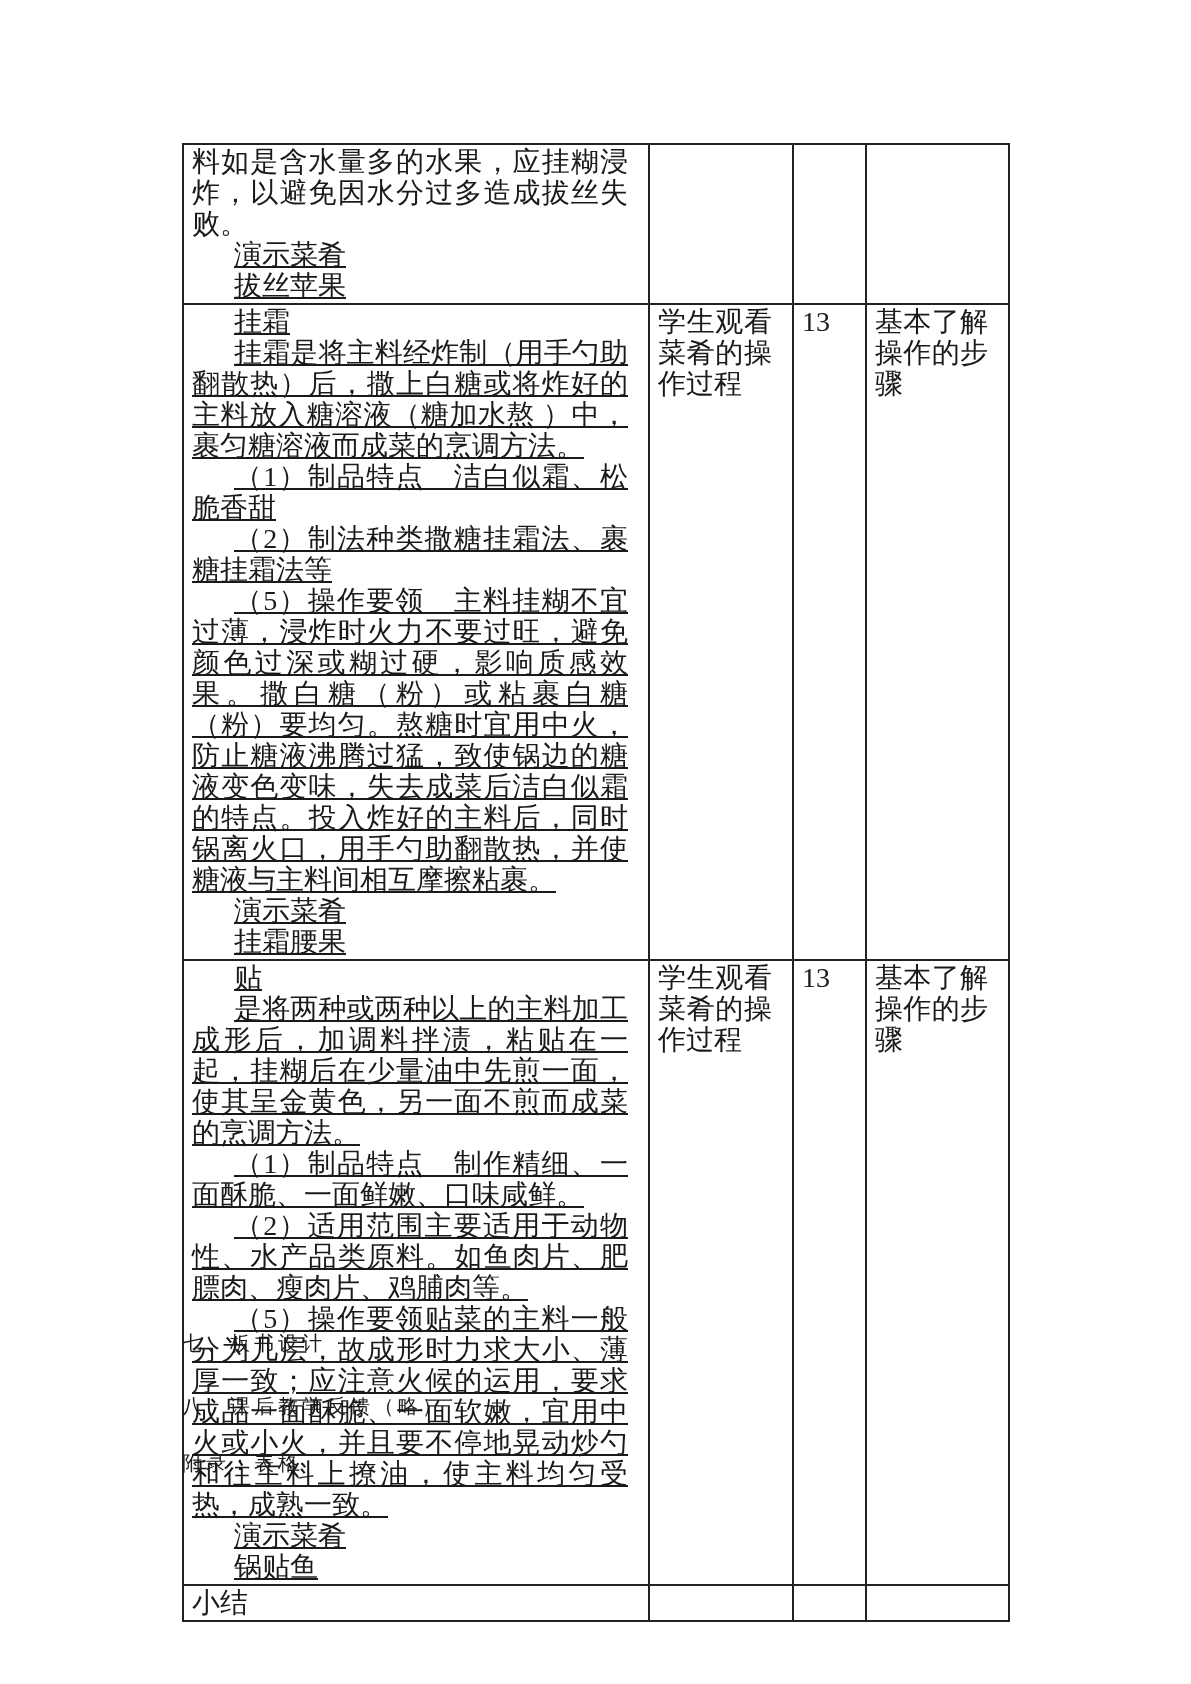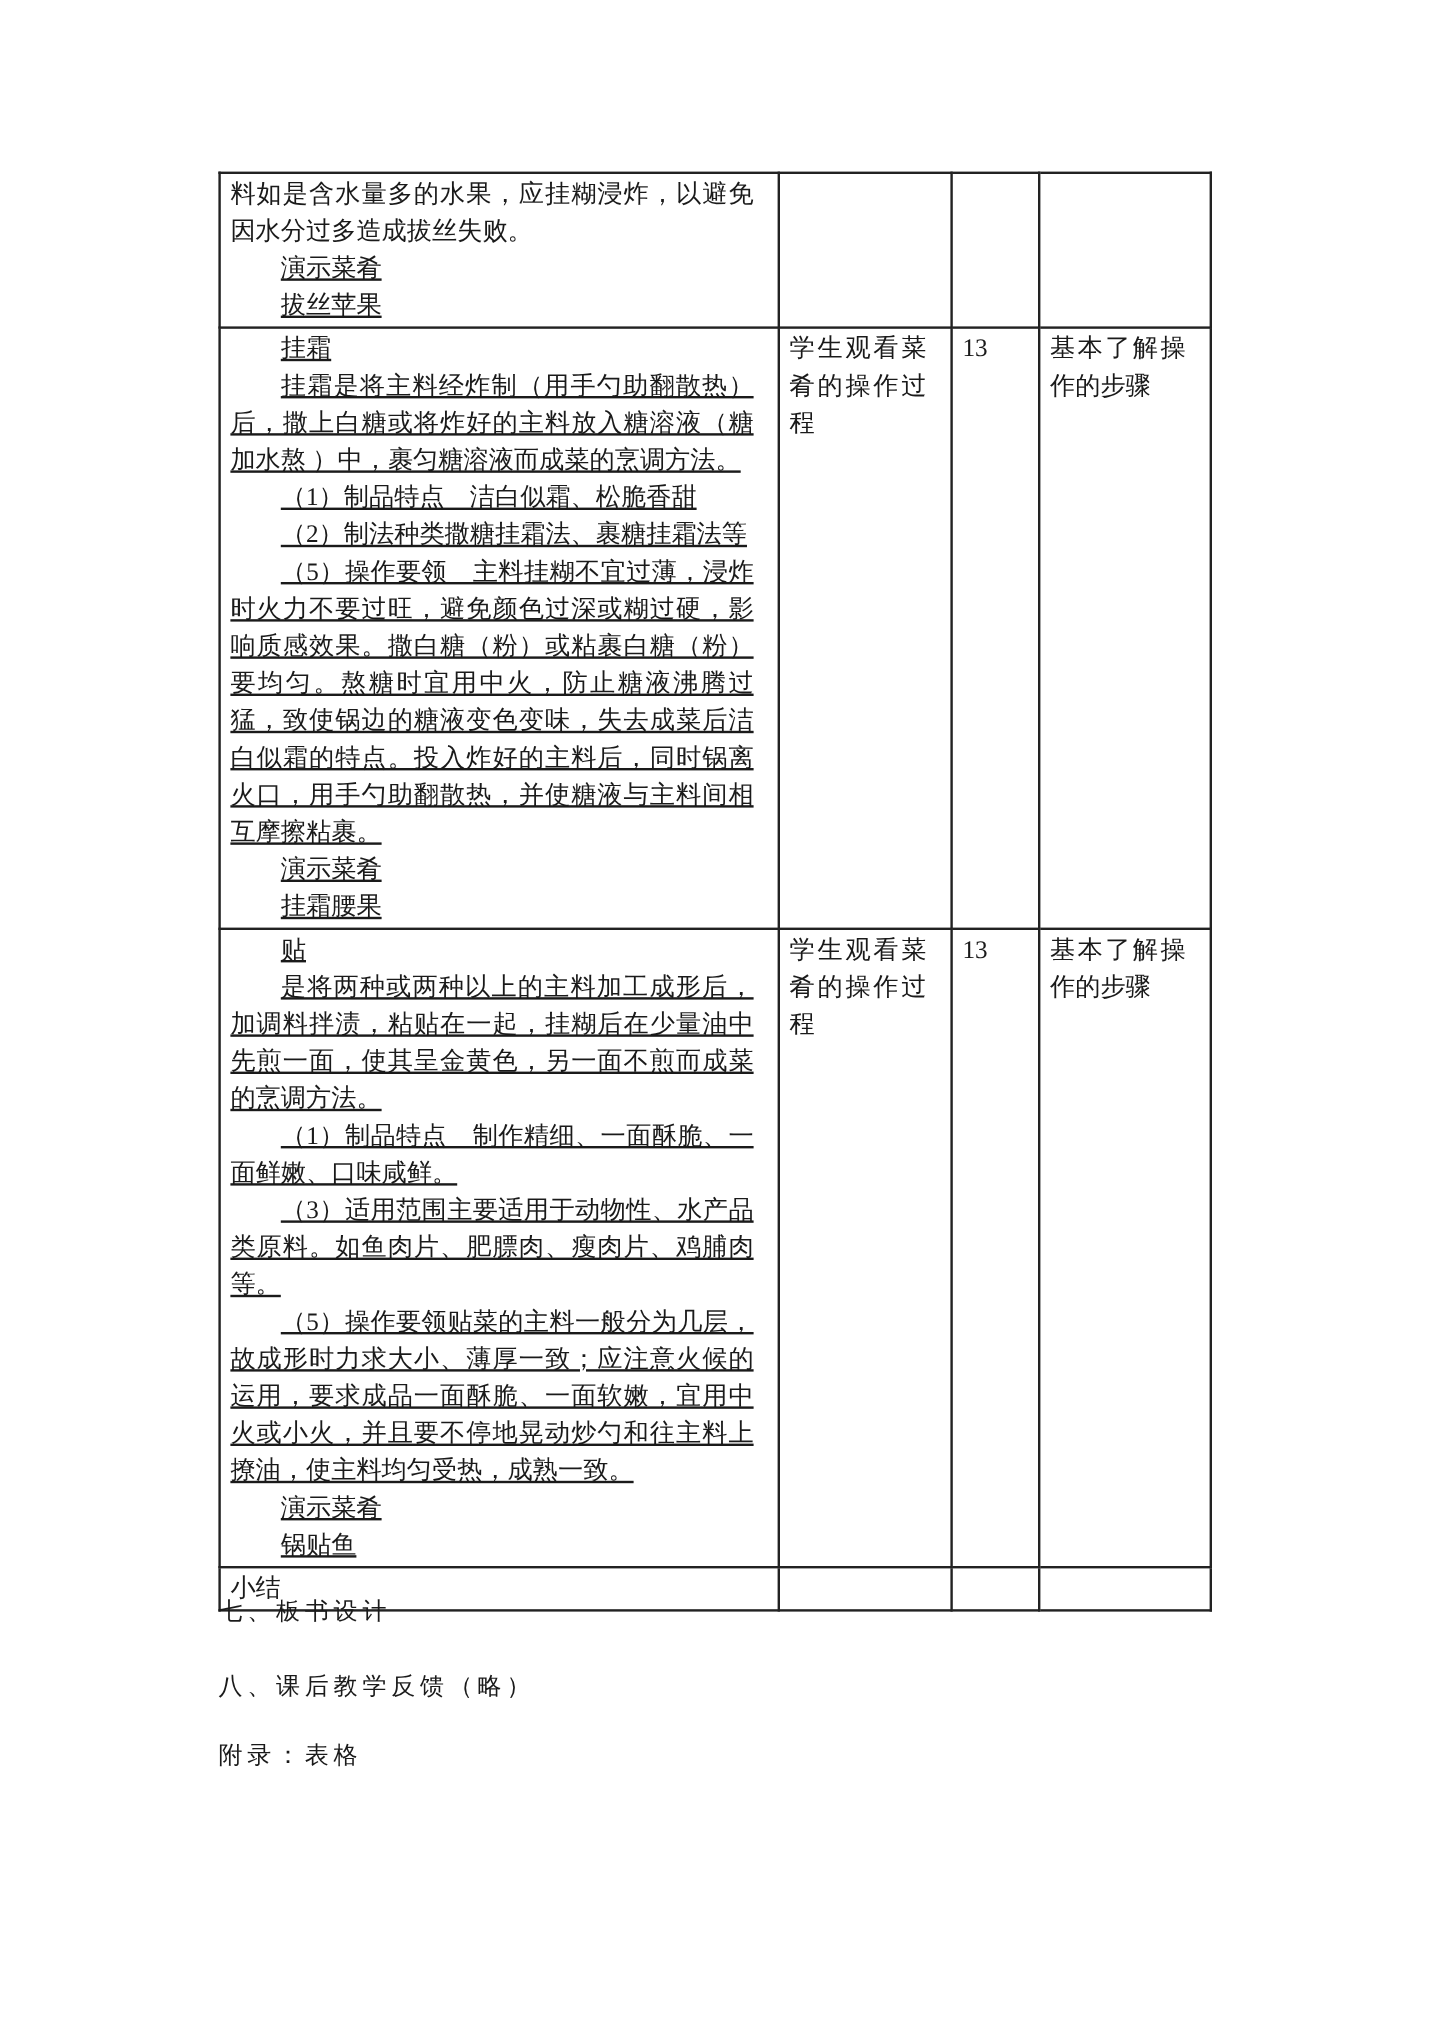--- a/index.html
+++ b/index.html
@@ -22,21 +22,21 @@
     left: 182px;
     top: 143px;
     width: 826px;
     border-collapse: collapse;
     table-layout: fixed;
   }
   table.plan td {
     border: 2px solid #222222;
     vertical-align: top;
     padding: 1px 20px 2px 8px;
-    font-size: 21px;
+    font-size: 28px;
     line-height: 31px;
     overflow: hidden;
   }
   tr.r0 { height: 127px; }
   tr.r1 { height: 468px; }
   tr.r2 { height: 500px; }
   tr.r3 { height: 32px; }
 
   td.c-content  { }
   td.c-activity { padding: 1px 10px 2px 10px; }
@@ -109,21 +109,21 @@
       <td class="c-minutes">13</td>
       <td class="c-outcome">
           <div class="jtext">基本了解操作的步骤</div>
         </td>
     </tr>
     <tr class="r2">
       <td class="c-content">
           <p class="para indent">贴</p>
           <p class="para indent">是将两种或两种以上的主料加工成形后，加调料拌渍，粘贴在一起，挂糊后在少量油中先煎一面，使其呈金黄色，另一面不煎而成菜的烹调方法。</p>
           <p class="para indent">（1）制品特点　制作精细、一面酥脆、一面鲜嫩、口味咸鲜。</p>
-          <p class="para indent">（3）适用范围主要适用于动物性、水产品类原料。如鱼肉片、肥膘肉、瘦肉片、鸡脯肉等。</p>
+          <p class="para indent">（2）适用范围主要适用于动物性、水产品类原料。如鱼肉片、肥膘肉、瘦肉片、鸡脯肉等。</p>
           <p class="para indent">（5）操作要领贴菜的主料一般分为几层，故成形时力求大小、薄厚一致；应注意火候的运用，要求成品一面酥脆、一面软嫩，宜用中火或小火，并且要不停地晃动炒勺和往主料上撩油，使主料均匀受热，成熟一致。</p>
           <p class="para indent">演示菜肴</p>
           <p class="para indent">锅贴鱼</p>
         </td>
       <td class="c-activity">
           <div class="jtext">学生观看菜肴的操作过程</div>
         </td>
       <td class="c-minutes">13</td>
       <td class="c-outcome">
           <div class="jtext">基本了解操作的步骤</div>

